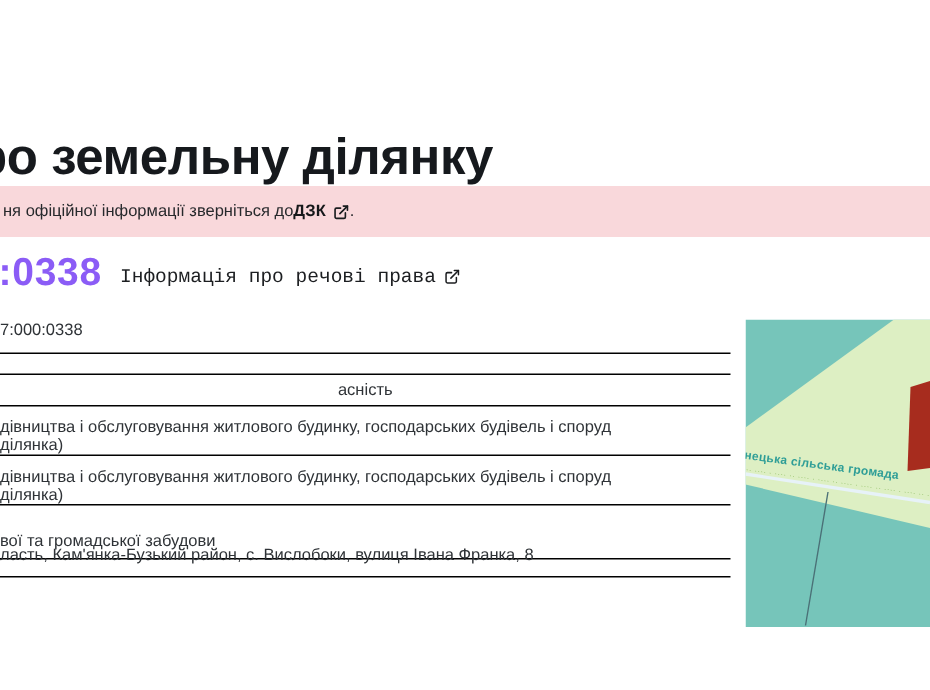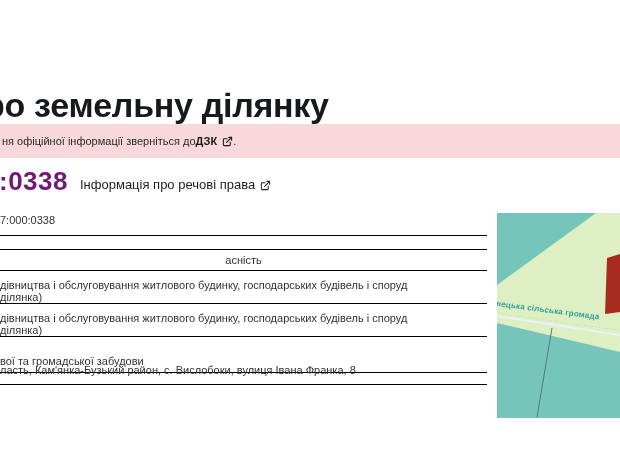--- a/index.html
+++ b/index.html
@@ -13,25 +13,25 @@
   }
   .banner{
     position:absolute;left:0;top:124px;width:620px;height:34px;background:#f9d8db;
     display:flex;align-items:center;font-size:11px;color:#27292c;white-space:nowrap;
     padding-left:2px;box-sizing:border-box;
   }
   .banner .dzk{font-weight:700;color:#16181a;text-decoration:none;display:inline-flex;align-items:center;gap:5px;margin-left:0;}
   .ext-icon{width:11px;height:11px;display:inline-block;vertical-align:-1px;}
   .parcel-number{
     position:absolute;left:-1px;top:166px;font-size:26px;font-weight:600;
-    color:#701a75;letter-spacing:0.5px;white-space:nowrap;
+    color:#8b5cf6;letter-spacing:0.5px;white-space:nowrap;
   }
   .rights-link{
     position:absolute;left:80px;top:177px;font-size:13px;font-weight:500;color:#1c1e21;
-    display:flex;align-items:center;gap:5px;text-decoration:none;white-space:nowrap;
+    display:flex;align-items:center;gap:5px;text-decoration:none;white-space:nowrap;font-family:Liberation Mono, monospace;
   }
   .table{position:absolute;left:0;top:207px;width:487px;}
   .row{
     position:absolute;left:0;width:487px;border-bottom:1px solid #000000;
     box-sizing:border-box;font-size:11px;line-height:11.5px;color:#2f3337;
     display:flex;flex-direction:column;justify-content:center;overflow:hidden;
     white-space:nowrap;
   }
   .row.twoline{justify-content:flex-start;padding-top:9px;}
   .r1{top:0;height:29px;}

